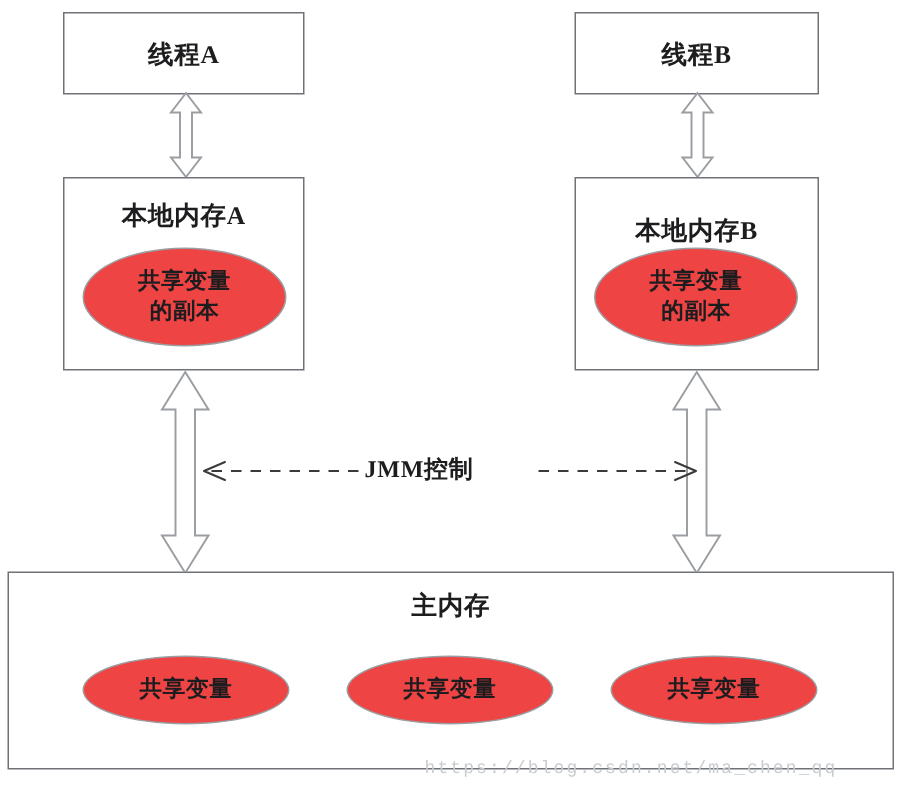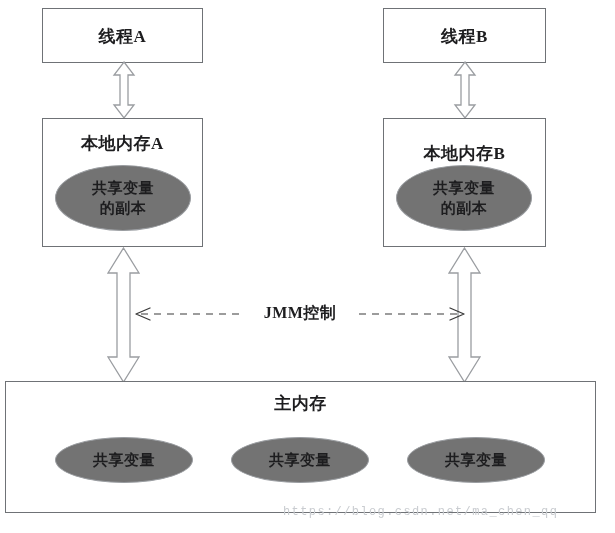--- a/index.html
+++ b/index.html
@@ -30,39 +30,38 @@
     font-size: 17px;
     font-weight: 600;
     letter-spacing: 0.5px;
     white-space: nowrap;
   }
   .ellipse {
     position: absolute;
     box-sizing: border-box;
     border: 1.2px solid #9a9da1;
     border-radius: 50%;
-    background: #737373;
+    background: #ef4444;
     display: flex;
     flex-direction: column;
     align-items: center;
     justify-content: center;
     color: #1d1d1f;
     font-size: 15px;
     font-weight: 600;
     line-height: 1.35;
     letter-spacing: 0.5px;
   }
   .ellipse span { display: block; white-space: nowrap; }
   .arrow-svg {
     position: absolute;
     overflow: visible;
   }
   .mid-label {
     position: absolute;
-    text-align: center;
     color: #1d1d1f;
     font-size: 16px;
     font-weight: 600;
     letter-spacing: 0.5px;
     white-space: nowrap;
   }
   .watermark {
     position: absolute;
     color: #c9ccd0;
     font-family: "Liberation Mono", "DejaVu Sans Mono", monospace;

